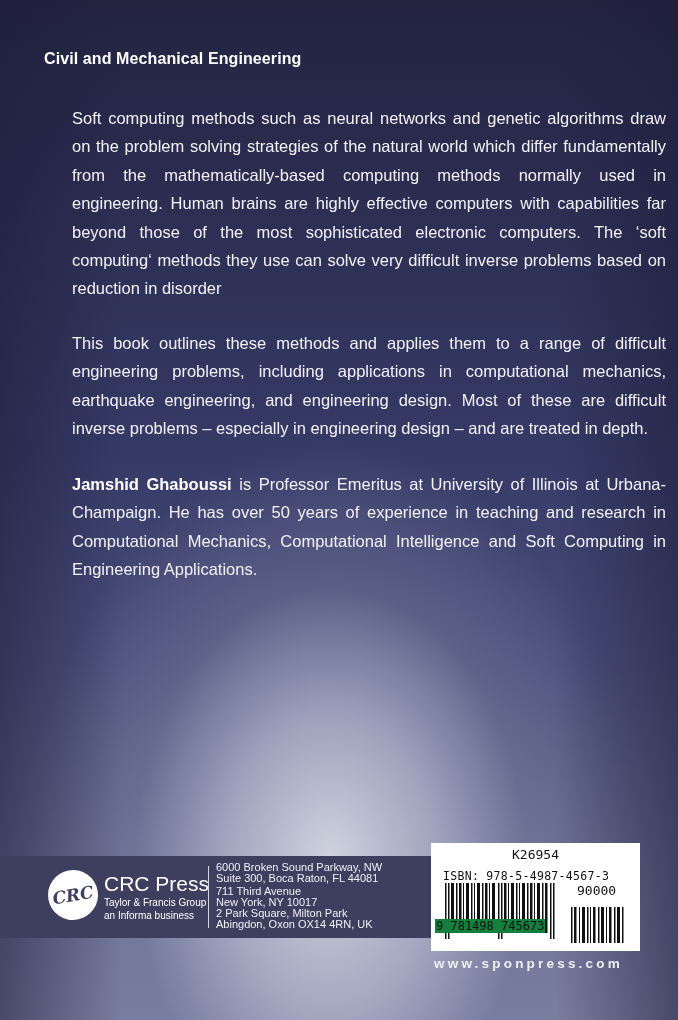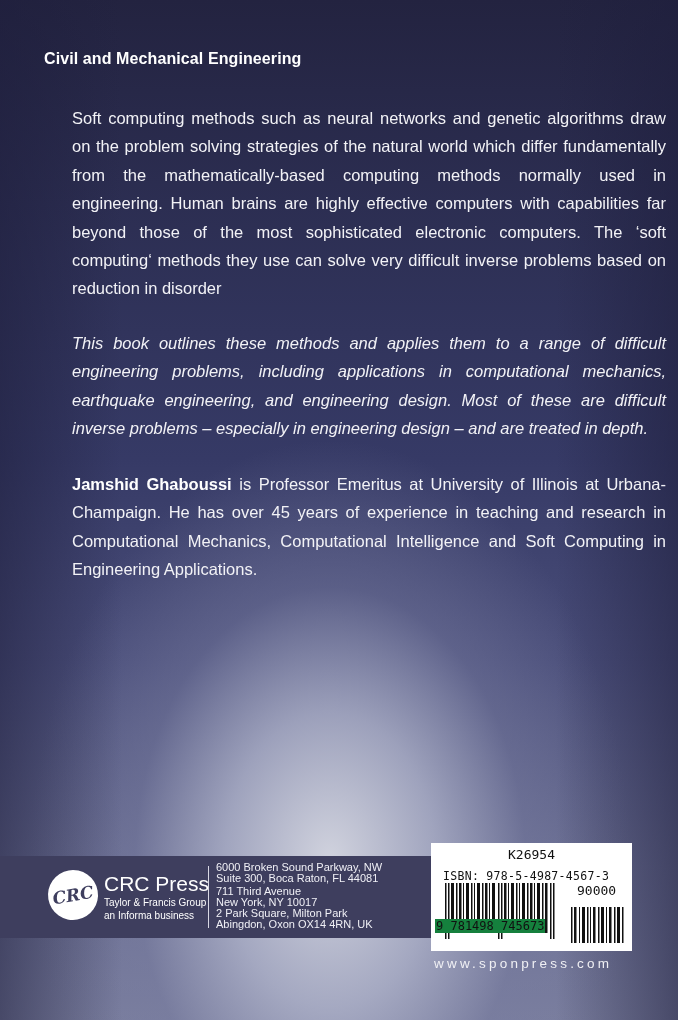--- a/index.html
+++ b/index.html
@@ -18,21 +18,21 @@
   }
   .series {
     position:absolute; left:44px; top:50px;
     font-weight:bold; font-size:16px; letter-spacing:0.1px; color:#fff;
   }
   .para {
     position:absolute; left:44px; width:594px;
     font-size:16.5px; line-height:28.4px; text-align:justify; color:#f2f2f6;margin-left:28px;
   }
   .p1 { top:104px; }
-  .p2 { top:329px;font-style:italic; }
+  .p2 { top:329px; }
   .p3 { top:470px; }
   .p3 b { font-weight:bold; color:#fff; }
   .band {
     position:absolute; left:0; top:856px; width:440px; height:82px;
     background:#3e3e5e;
   }
   .crc-logo {
     position:absolute; left:48px; top:870px; width:50px; height:50px; border-radius:50%;
     background:#ffffff; color:#3e3e5e; display:flex; align-items:center; justify-content:center;
     font-family:"DejaVu Serif", serif; font-style:italic; font-weight:bold; font-size:17px; transform:rotate(-10deg);
@@ -40,41 +40,42 @@
   .crc-name { position:absolute; left:104px; top:872px; font-size:21px; color:#fff; }
   .crc-group { position:absolute; left:104px; top:897px; font-size:10px; color:#fff; }
   .crc-biz { position:absolute; left:104px; top:910px; font-size:10px; color:#fff; }
   .crc-biz b { font-weight:normal; }
   .divider { position:absolute; left:208px; top:866px; width:1px; height:62px; background:#d8d8e4; }
   .addr { position:absolute; left:216px; font-size:11px; line-height:11px; color:#f0f0f6; }
   .a1 { top:862px; } .a2 { top:886px; } .a3 { top:908px; }
   .barcode-box {
     position:absolute; left:431px; top:843px; width:201px; height:108px; background:#fff; color:#111;
     font-family:"DejaVu Sans Mono", monospace;
+    padding-left:8px;
   }
   .kcode { position:absolute; left:0; width:100%; top:4px; text-align:center; font-size:13px; }
   .isbn { position:absolute; left:12px; top:26px; font-size:11.5px; letter-spacing:0.3px; }
   .bars-main { position:absolute; left:14px; top:40px; width:112px; height:56px; }
   .bars-add { position:absolute; left:140px; top:56px; width:56px; height:44px; }
   .price { position:absolute; left:146px; top:40px; font-size:13px; }
   .ean { position:absolute; left:4px; top:76px; font-size:12px; background:#15803d; padding:0 1px; }
   .website {
-    position:absolute; left:434px; top:956px; font-size:13.5px; letter-spacing:3.2px; color:#f0f0f4;
+    position:absolute; left:434px; top:956px; font-size:13.5px; letter-spacing:3.2px; color:#f0f0f4;font-weight:bold;
   }
 </style>
 </head>
 <body>
 
 <div class="vignette"></div>
 
 <div class="series">Civil and Mechanical Engineering</div>
 
 <div class="para p1">Soft computing methods such as neural networks and genetic algorithms draw on the problem solving strategies of the natural world which differ fundamentally from the mathematically-based computing methods normally used in engineering. Human brains are highly effective computers with capabilities far beyond those of the most sophisticated electronic computers. The ‘soft computing‘ methods they use can solve very difficult inverse problems based on reduction in disorder</div>
 <div class="para p2">This book outlines these methods and applies them to a range of difficult engineering problems, including applications in computational mechanics, earthquake engineering, and engineering design. Most of these are difficult inverse problems – especially in engineering design – and are treated in depth.</div>
-<div class="para p3"><b>Jamshid Ghaboussi</b><span> is Professor Emeritus at University of Illinois at Urbana-Champaign. He has over 45 years of experience in teaching and research in Computational Mechanics, Computational Intelligence and Soft Computing in Engineering Applications.</span></div>
+<div class="para p3"><b>Jamshid Ghaboussi</b><span> is Professor Emeritus at University of Illinois at Urbana-Champaign. He has over 50 years of experience in teaching and research in Computational Mechanics, Computational Intelligence and Soft Computing in Engineering Applications.</span></div>
 
 <div class="band"></div>
 <div class="crc-logo">CRC</div>
 <div class="crc-name">CRC Press</div>
 <div class="crc-group">Taylor &amp; Francis Group</div>
 <div class="crc-biz"><span>an </span><b>Informa</b><span> business</span></div>
 <div class="divider"></div>
 <div class="addr a1">
     <div>6000 Broken Sound Parkway, NW</div>
     <div>Suite 300, Boca Raton, FL 44081</div>

